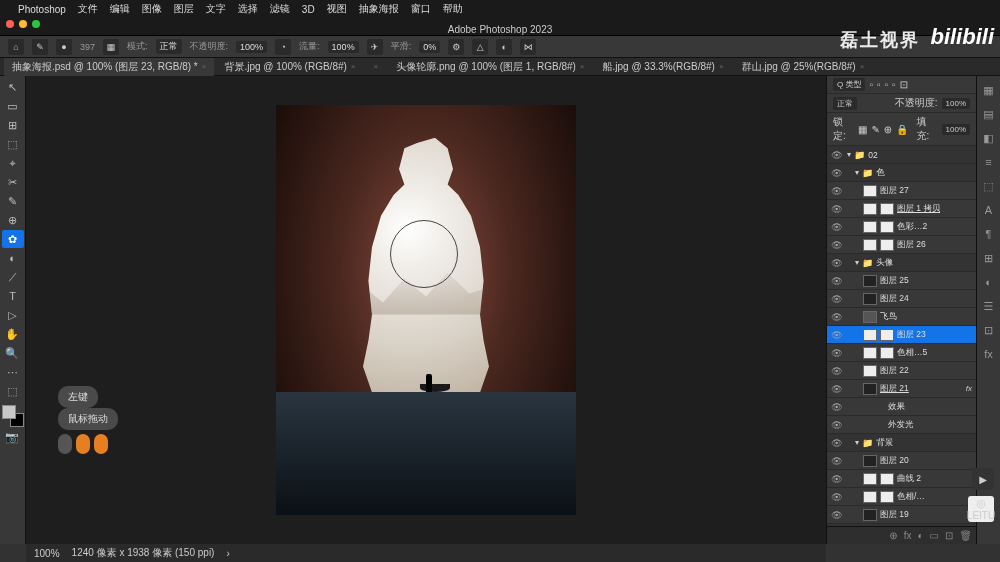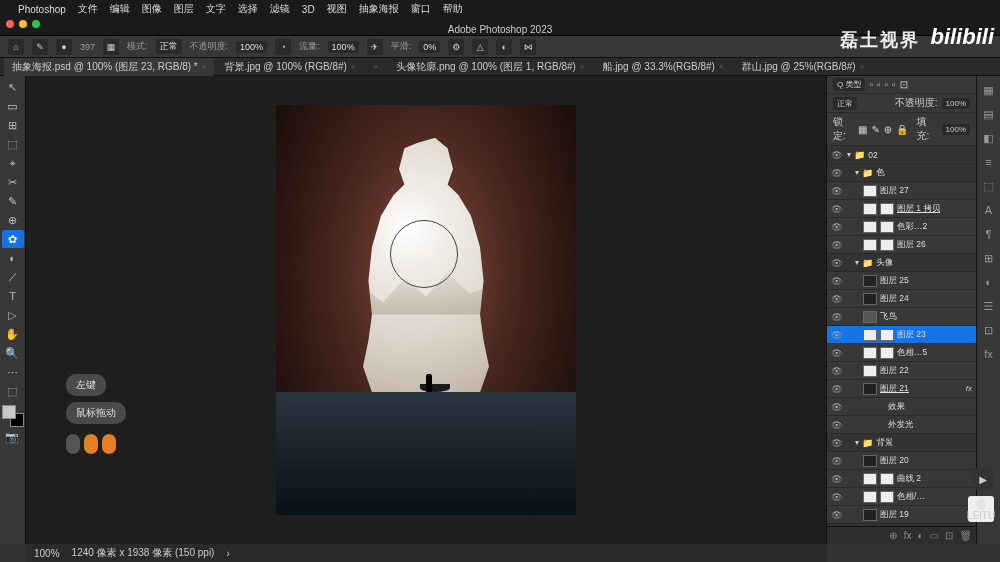--- a/index.html
+++ b/index.html
@@ -42,21 +42,21 @@
 .layer.sel{background:#1473e6}
 .layer .eye{width:10px;font-size:9px;color:#aaa}
 .layer .thumb{width:14px;height:12px;background:#555;border:1px solid #666}
 .layer .thumb.w{background:#eee}
 .layer .thumb.d{background:#222}
 .layer .nm{font-size:8.5px;color:#ddd;white-space:nowrap;overflow:hidden}
 .layer .ind{display:inline-block}
 .pside{width:24px;background:#383838;border-left:1px solid #111;display:flex;flex-direction:column;gap:8px;padding:6px 0;align-items:center}
 .pside div{width:16px;height:16px;font-size:11px;color:#999;display:flex;align-items:center;justify-content:center}
 .status{position:absolute;bottom:0;left:26px;right:174px;height:18px;background:#2a2a2a;display:flex;align-items:center;padding:0 8px;font-size:9px;color:#888;gap:12px}
-.kbhint{position:absolute;left:40px;bottom:90px;display:flex;flex-direction:column;gap:6px}
+.kbhint{position:absolute;left:32px;bottom:90px;display:flex;flex-direction:column;}
 .kbhint .key{background:#4a4a4a;color:#ddd;padding:4px 10px;border-radius:10px;font-size:10px;width:fit-content}
 .mice{display:flex;gap:4px;margin-top:4px}
 .mouse{width:14px;height:20px;border-radius:7px;background:#555}
 .mouse.o{background:#e67e22}
 .wm1{position:absolute;right:80px;top:28px;font-size:18px;font-weight:700;color:rgba(255,255,255,.9);letter-spacing:2px}
 .wm2{position:absolute;right:6px;top:24px;font-size:22px;font-weight:900;color:#fff;font-style:italic}
 .wm3{position:absolute;right:6px;bottom:40px;width:26px;height:26px;background:#eee;border-radius:3px;display:flex;flex-direction:column;align-items:center;justify-content:center;font-size:6px;color:#333}
 .wm4{position:absolute;right:6px;bottom:72px;width:22px;height:22px;background:#333;border-radius:4px;display:flex;align-items:center;justify-content:center;font-size:10px}
 .pbot{height:18px;background:#2e2e2e;display:flex;align-items:center;justify-content:flex-end;padding:0 4px;gap:6px;border-top:1px solid #111}
 .pbot span{font-size:10px;color:#888}

